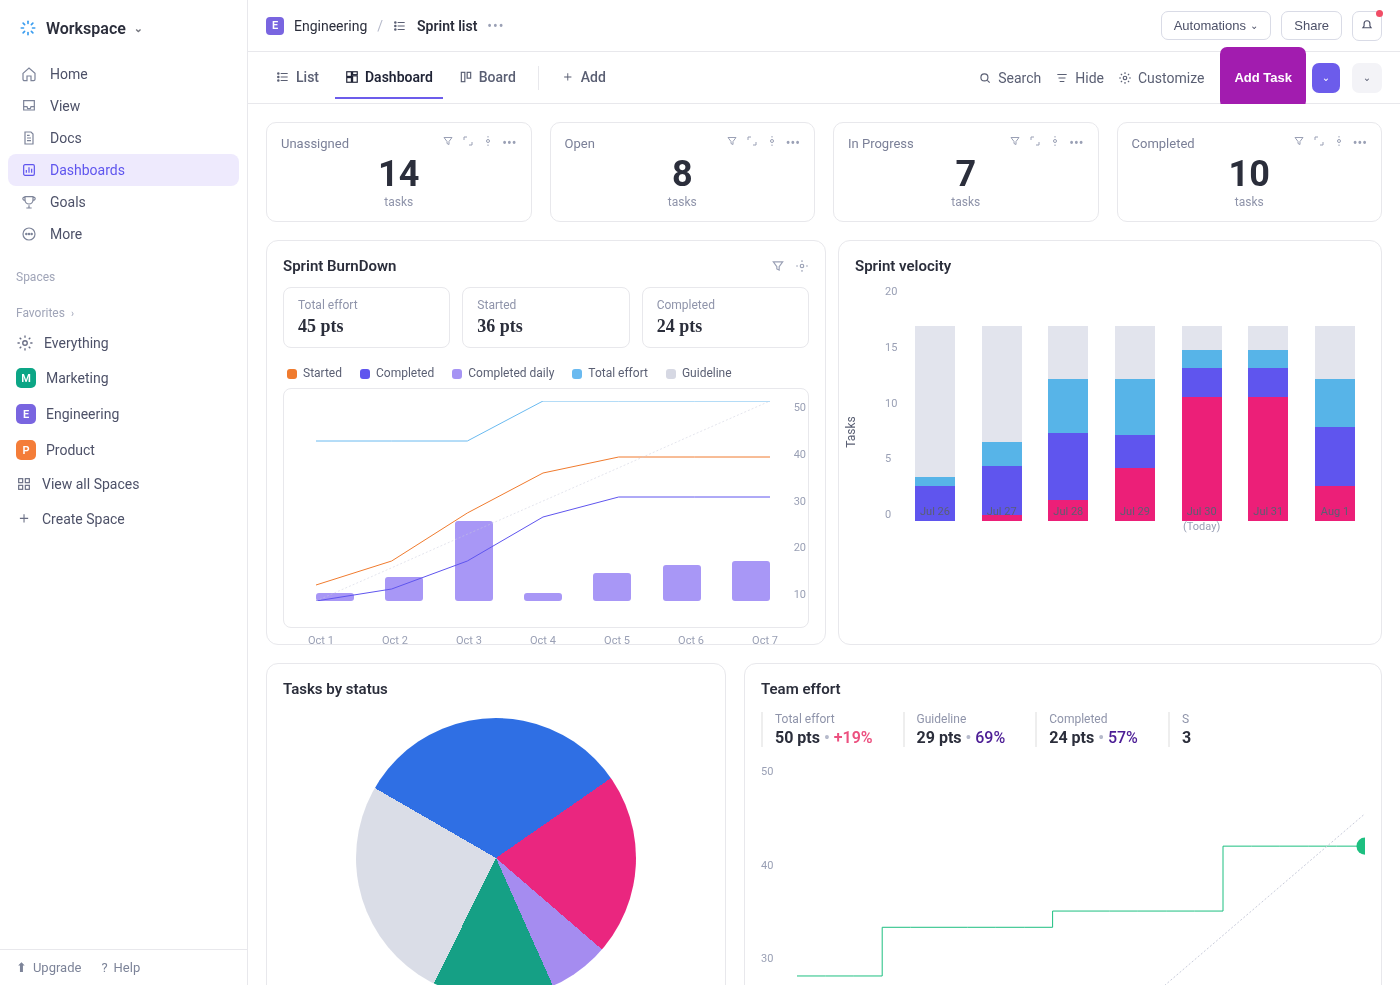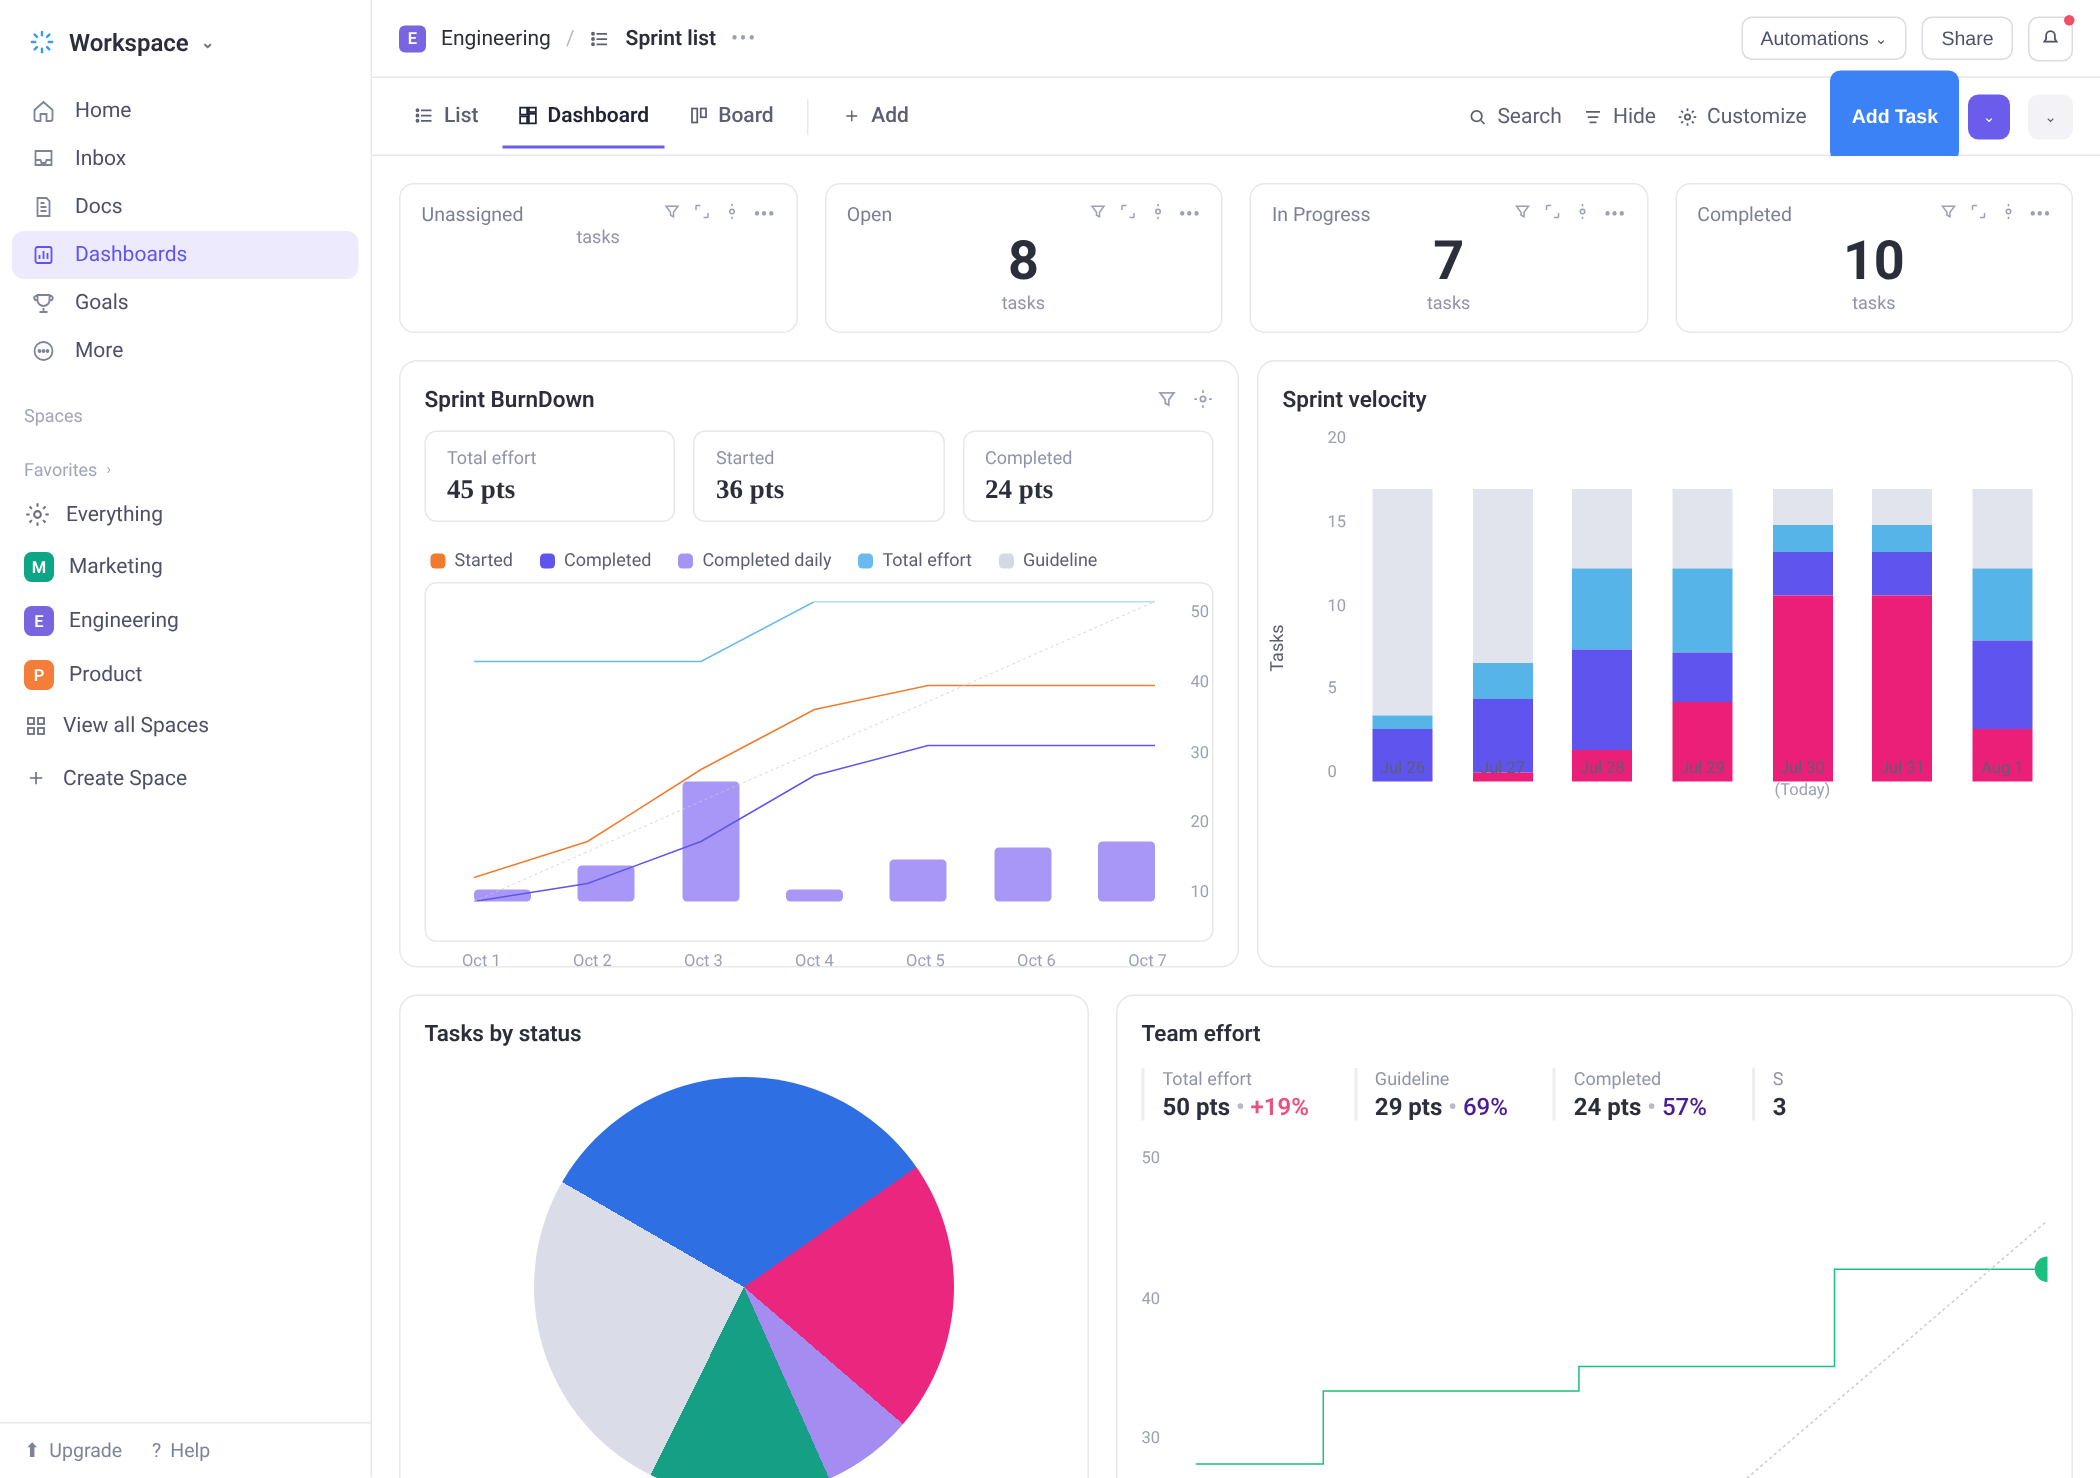--- a/index.html
+++ b/index.html
@@ -39,21 +39,21 @@
   .btn-light{ border:1px solid #d9dbe6; background:#fff; border-radius:7px; padding:6px 12px; font-size:13px; color:#4d5168; cursor:pointer;}
   .btn-icon{ border:1px solid #d9dbe6; background:#fff; border-radius:7px; width:30px; height:30px; display:flex; align-items:center; justify-content:center; cursor:pointer; color:#4d5168;}
   .bell{ position:relative;}
   .bell::after{ content:""; position:absolute; top:-2px; right:-2px; width:7px; height:7px; background:#f14d66; border-radius:50%;}
 
   .viewbar{ height:52px; border-bottom:1px solid #e8e8ec; display:flex; align-items:center; padding:0 18px; gap:6px;}
   .vtab{ display:flex; align-items:center; gap:6px; padding:12px 10px; color:#5a5f73; font-weight:500; cursor:pointer; border-bottom:2px solid transparent;}
   .vtab.active{ color:#1f2335; border-bottom-color:#6c5ceb; font-weight:600;}
   .vdiv{ width:1px; height:24px; background:#e8e8ec; margin:0 6px;}
   .vaction{ display:flex; align-items:center; gap:6px; color:#5a5f73; margin-left:8px; cursor:pointer;}
-  .btn-primary{ background:#3b82f6; color:#fff; border:none; border-radius:7px; padding:23px 14px; font-weight:600; font-size:13px; cursor:pointer;}
+  .btn-primary{ background:#a21caf; color:#fff; border:none; border-radius:7px; padding:23px 14px; font-weight:600; font-size:13px; cursor:pointer;}
   .btn-primary-split{ background:#6c5ceb; width:28px; height:30px; border-radius:7px; display:flex; align-items:center; justify-content:center; color:#fff; cursor:pointer;}
   .btn-more{ background:#f3f3f7; width:30px; height:30px; border-radius:7px; display:flex; align-items:center; justify-content:center; cursor:pointer; color:#5a5f73;}
 
   .content{ flex:1; overflow:auto; padding:18px; background:#fff;}
   .row{ display:flex; gap:18px; }
   .stat-card{ flex:1; border:1px solid #e8e8ec; border-radius:10px; padding:12px 14px; }
   .stat-head{ display:flex; align-items:center;}
   .stat-title{ font-size:13px; color:#7b8098;}
   .stat-icons{ display:flex; gap:8px; color:#9aa0b5;}
   .stat-icons span{ cursor:pointer; }
@@ -142,21 +142,21 @@
           </span>
         <span>Home</span>
       </div>
       <div class="nav-item">
         <span class="micon">
             <svg width="16" height="16" viewBox="0 0 24 24" fill="none" stroke="currentColor" stroke-width="1.8">
               <path d="M4 4h16v14H4z"></path>
               <path d="M4 13h5l1 3h4l1-3h5"></path>
             </svg>
           </span>
-        <span>Inbox</span>
+        <span>View</span>
       </div>
       <div class="nav-item">
         <span class="micon">
             <svg width="16" height="16" viewBox="0 0 24 24" fill="none" stroke="currentColor" stroke-width="1.8">
               <path d="M6 3h9l3 3v15H6z"></path>
               <path d="M9 12h6M9 16h6M9 8h4"></path>
             </svg>
           </span>
         <span>Docs</span>
       </div>
@@ -359,20 +359,21 @@
                 </span>
           <span>
                   <svg width="12" height="12" viewBox="0 0 24 24" fill="none" stroke="currentColor" stroke-width="2">
                     <circle cx="12" cy="12" r="3"></circle>
                     <path d="M12 2v3M12 19v3"></path>
                   </svg>
                 </span>
           <span>•••</span>
         </div>
       </div>
+      <div class="stat-val">14</div>
       <div class="stat-sub">tasks</div>
     </div>
     <div class="stat-card">
       <div class="stat-head">
         <div class="stat-title">Open</div>
         <div class="spacer"></div>
         <div class="stat-icons">
           <span>
                   <svg width="12" height="12" viewBox="0 0 24 24" fill="none" stroke="currentColor" stroke-width="2">
                     <path d="M4 5h16l-6 8v6l-4-2v-4z"></path>

